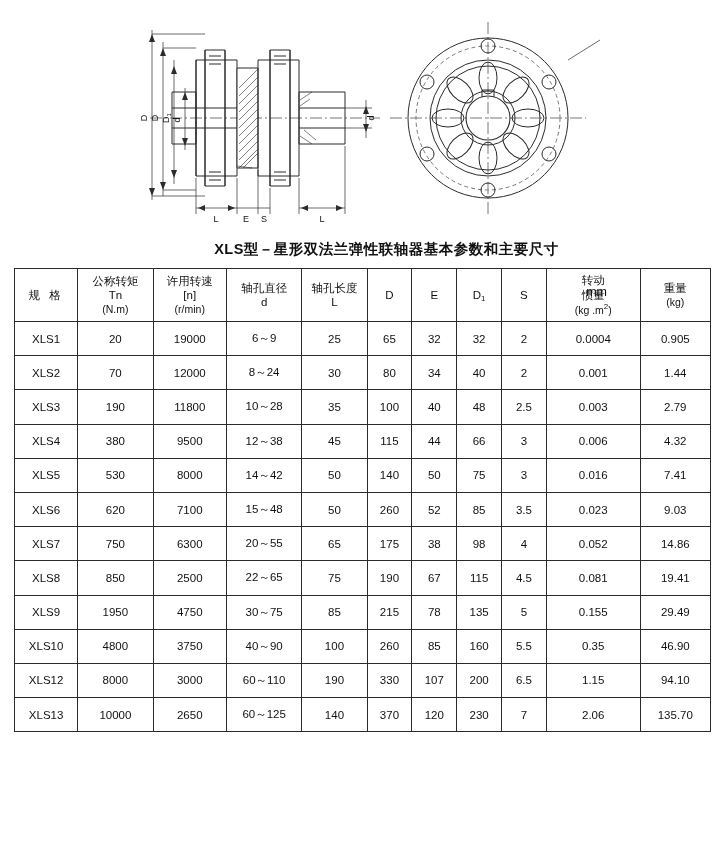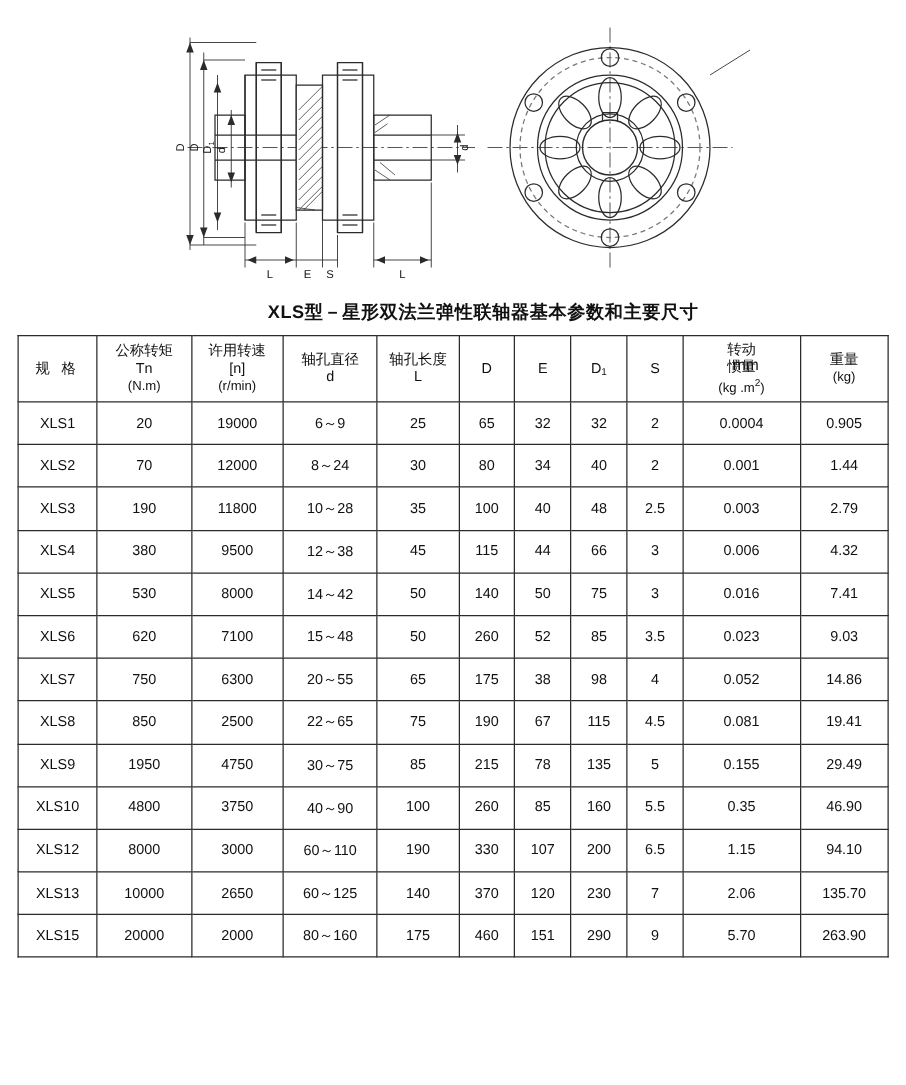--- a/index.html
+++ b/index.html
@@ -477,30 +477,17 @@
             <td>2650</td>
             <td>60～125</td>
             <td>140</td>
             <td>370</td>
             <td>120</td>
             <td>230</td>
             <td>7</td>
             <td>2.06</td>
             <td>135.70</td>
           </tr>
-          <tr>
-            <td>XLS15</td>
-            <td>20000</td>
-            <td>2000</td>
-            <td>80～160</td>
-            <td>175</td>
-            <td>460</td>
-            <td>151</td>
-            <td>290</td>
-            <td>9</td>
-            <td>5.70</td>
-            <td>263.90</td>
-          </tr>
         </tbody>
     </table>
   </div>
 
 </div>
 
 </body></html>

